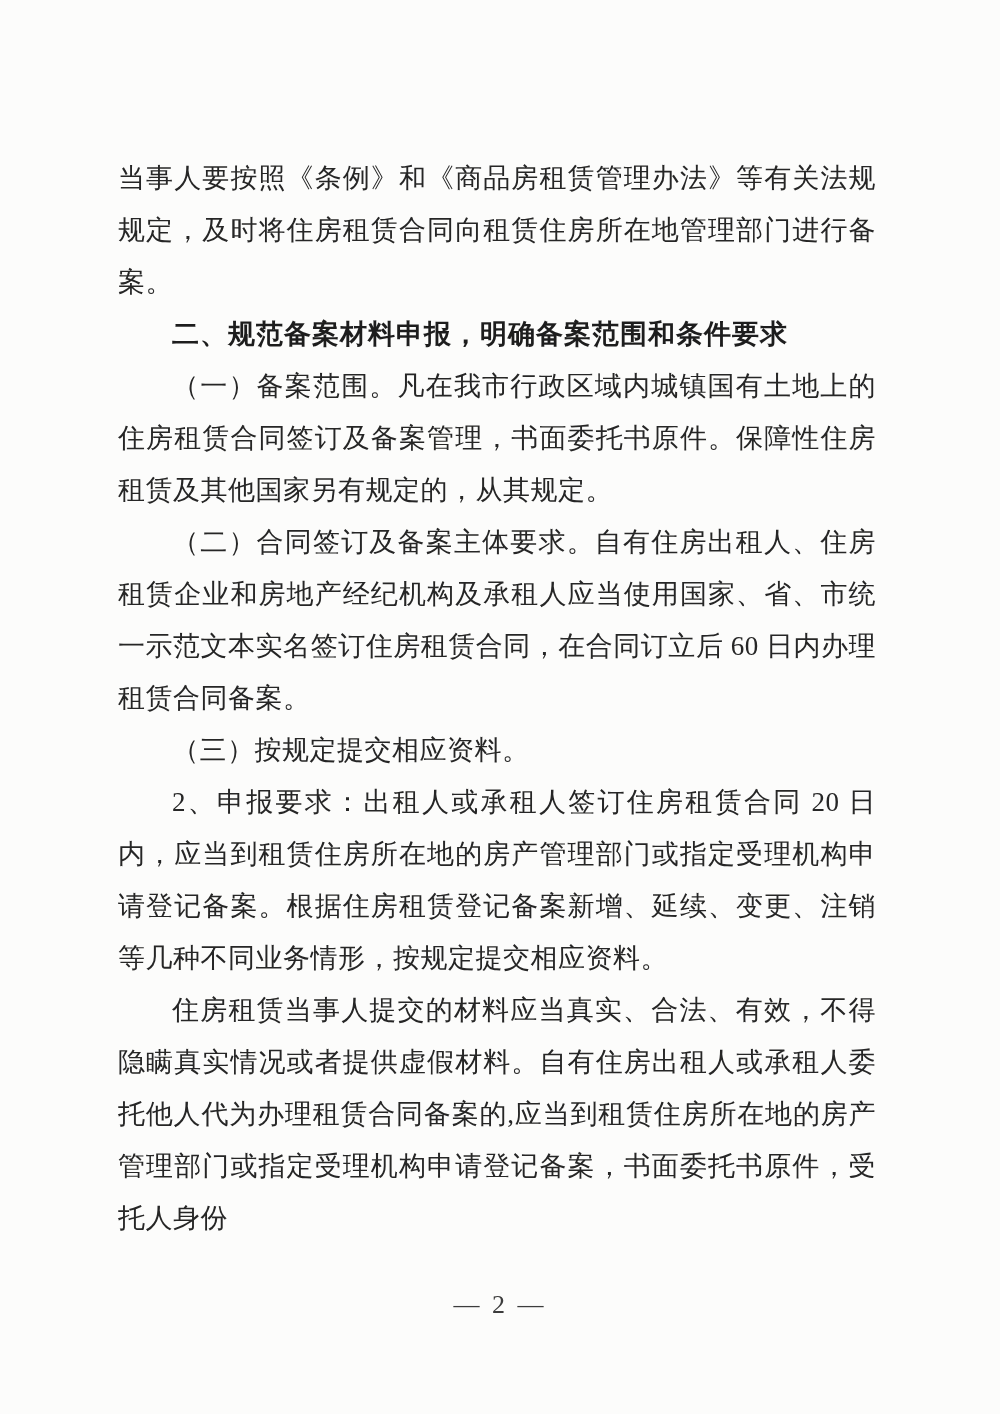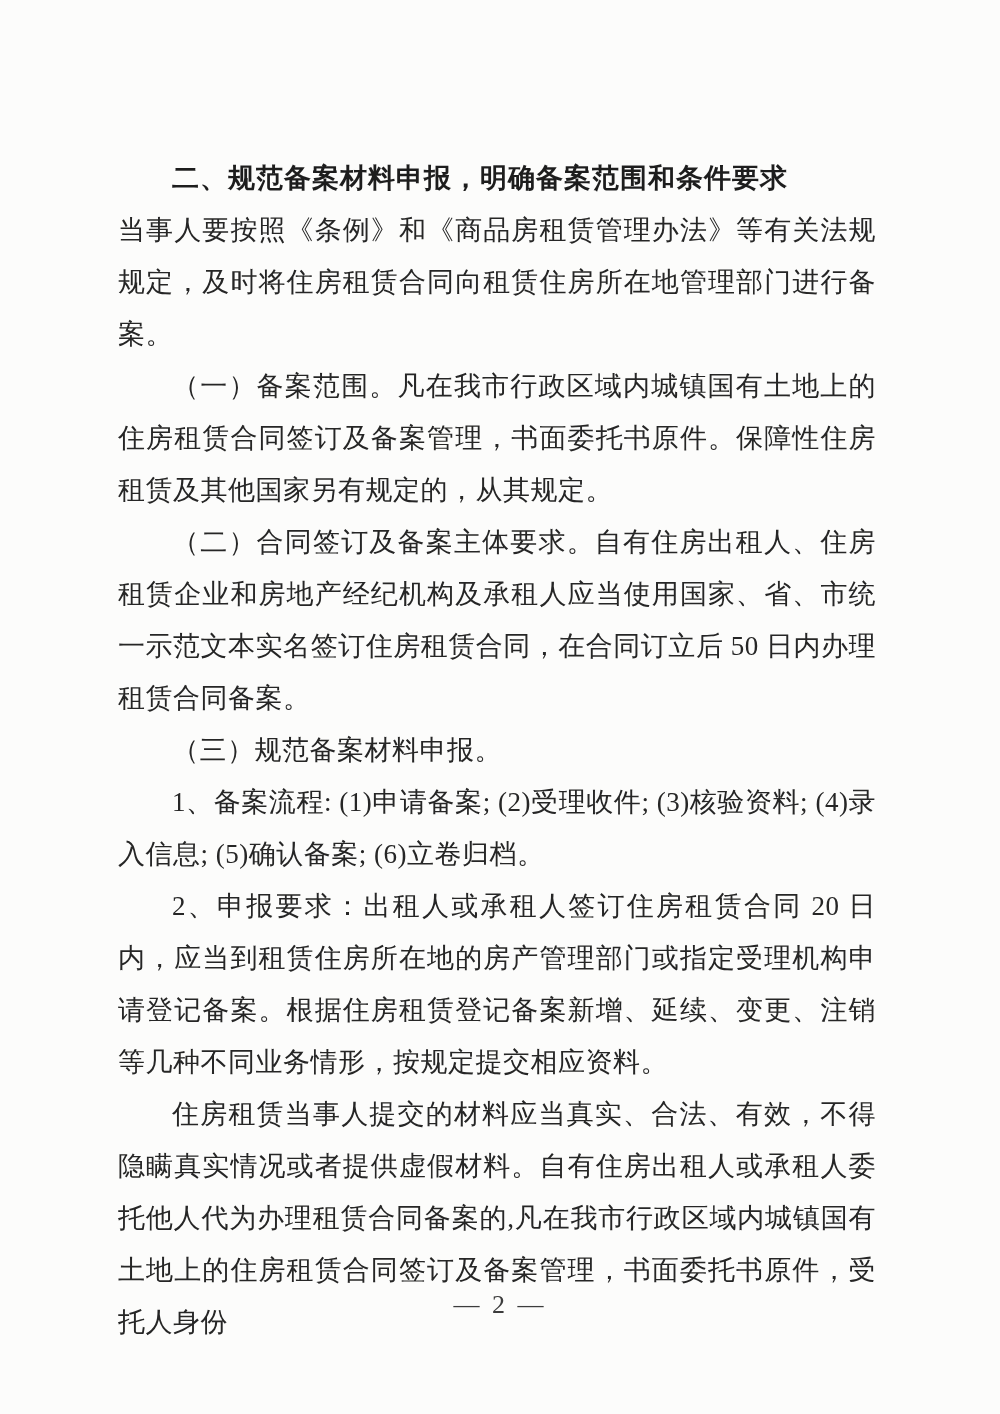--- a/index.html
+++ b/index.html
@@ -52,23 +52,22 @@
     letter-spacing: 3px;
     color: #3c3c3c;
     font-family: "Liberation Serif", "DejaVu Serif", serif;
   }
 </style>
 </head>
 <body>
 
 <div class="page">
   <div class="content">
+    <p class="para continuation">当事人要按照《条例》和《商品房租赁管理办法》等有关法规规定，及时将住房租赁合同向租赁住房所在地管理部门进行备案。</p>
     <p class="para heading">二、规范备案材料申报，明确备案范围和条件要求</p>
-    <p class="para continuation">当事人要按照《条例》和《商品房租赁管理办法》等有关法规规定，及时将住房租赁合同向租赁住房所在地管理部门进行备案。</p>
     <p class="para">（一）备案范围。凡在我市行政区域内城镇国有土地上的住房租赁合同签订及备案管理，书面委托书原件。保障性住房租赁及其他国家另有规定的，从其规定。</p>
-    <p class="para">（二）合同签订及备案主体要求。自有住房出租人、住房租赁企业和房地产经纪机构及承租人应当使用国家、省、市统一示范文本实名签订住房租赁合同，在合同订立后 50 日内办理租赁合同备案。</p>
-    <p class="para">（三）规范备案材料申报。</p>
-    <p class="para">1、备案流程: (1)申请备案; (2)受理收件; (3)核验资料; (4)录入信息; (5)确认备案; (6)立卷归档。</p>
+    <p class="para">（二）合同签订及备案主体要求。自有住房出租人、住房租赁企业和房地产经纪机构及承租人应当使用国家、省、市统一示范文本实名签订住房租赁合同，在合同订立后 60 日内办理租赁合同备案。</p>
+    <p class="para">（三）按规定提交相应资料。</p>
     <p class="para">2、申报要求：出租人或承租人签订住房租赁合同 20 日内，应当到租赁住房所在地的房产管理部门或指定受理机构申请登记备案。根据住房租赁登记备案新增、延续、变更、注销等几种不同业务情形，按规定提交相应资料。</p>
-    <p class="para">住房租赁当事人提交的材料应当真实、合法、有效，不得隐瞒真实情况或者提供虚假材料。自有住房出租人或承租人委托他人代为办理租赁合同备案的,凡在我市行政区域内城镇国有土地上的住房租赁合同签订及备案管理，书面委托书原件，受托人身份</p>
+    <p class="para">住房租赁当事人提交的材料应当真实、合法、有效，不得隐瞒真实情况或者提供虚假材料。自有住房出租人或承租人委托他人代为办理租赁合同备案的,应当到租赁住房所在地的房产管理部门或指定受理机构申请登记备案，书面委托书原件，受托人身份</p>
   </div>
   <div class="page-footer">— 2 —</div>
 </div>
 
 </body></html>

